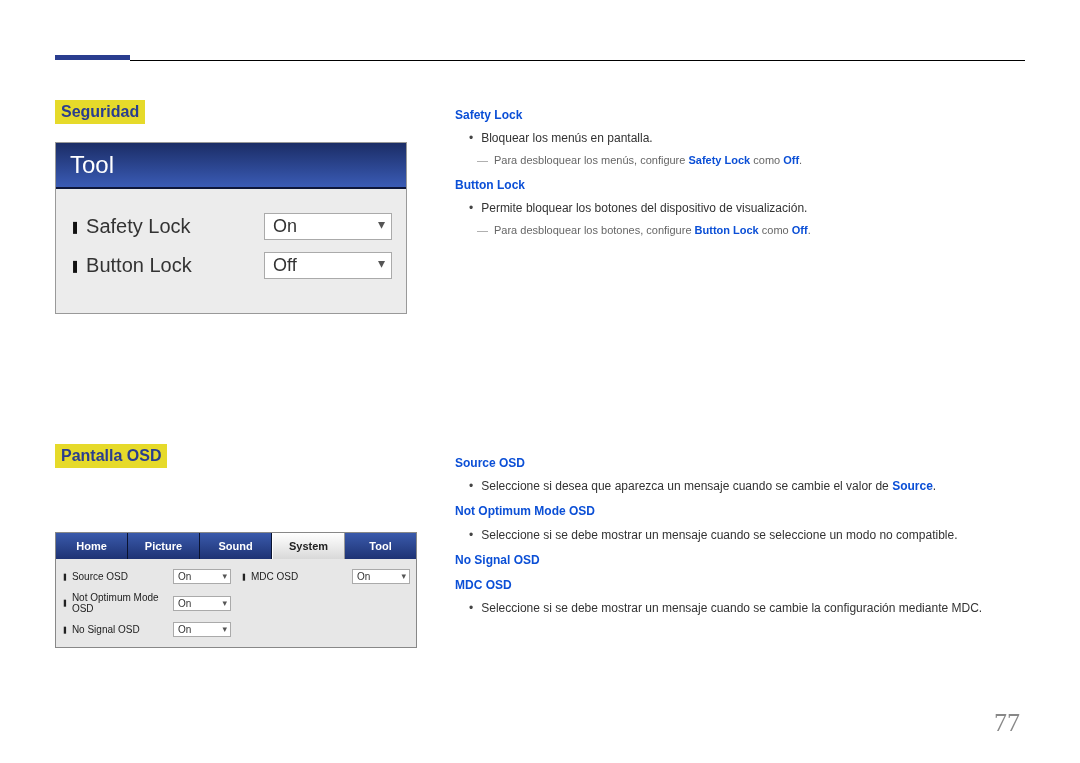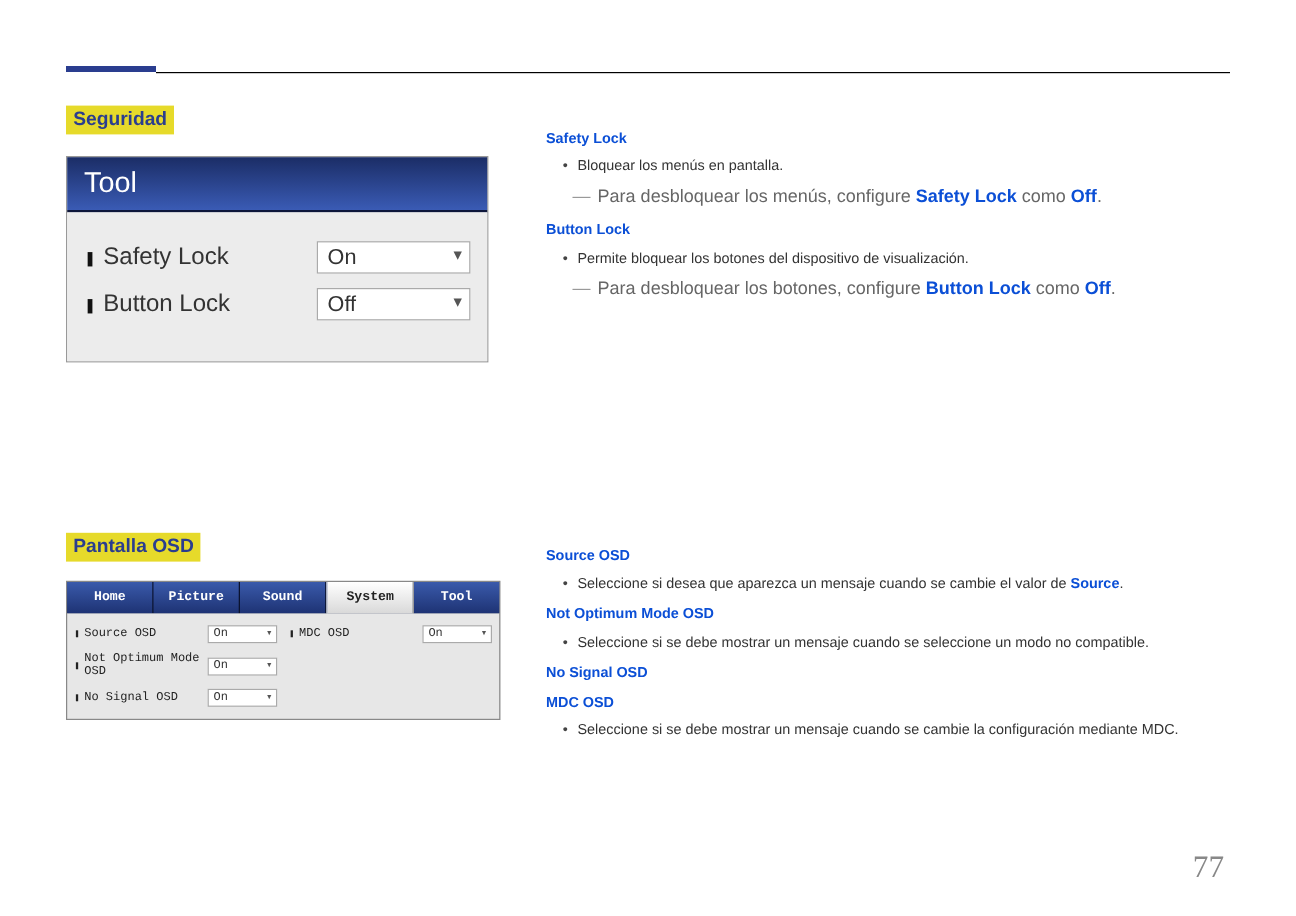--- a/index.html
+++ b/index.html
@@ -96,21 +96,22 @@
     right: 6px;
     top: 2px;
     color: #555;
     font-size: 14px;
   }
   
   .osd-ui {
     width: 360px;
     border: 1px solid #888;
     background: #e7e7e7;
-    font-family: Liberation Mono, monospace;
+    font-family: Liberation Sans, sans-serif;
+    margin-top: 48px;
   }
   .osd-tabs {
     display: flex;
     background: linear-gradient(#253b7a, #152246);
     height: 26px;
     align-items: stretch;
   }
   .osd-tab {
     flex: 1;
     text-align: center;
@@ -169,39 +170,39 @@
     right: 3px;
     top: 1px;
     color: #555;
     font-size: 9px;
   }
   
   .desc { font-size: 12px; color: #333; line-height: 1.6; }
   .subhead { color: #0b4fd6; font-weight: bold; font-size: 12px; margin-top: 6px; }
   .bullet { display: flex; gap: 8px; margin: 4px 0 4px 14px; text-align: right; }
   .bullet::before { content: "\2022"; color: #444; }
-  .note { display: flex; gap: 6px; margin: 4px 0 4px 22px; font-size: 15px; color: #666; }
+  .note { display: flex; gap: 6px; margin: 4px 0 4px 22px; font-size: 11px; color: #666; }
   .note::before { content: "\2015"; color: #999; }
   .inline-strong { font-weight: bold; color: #0b4fd6; }
   .page-num {
     position: absolute;
     right: 60px;
     bottom: 25px;
     font-size: 26px;
     color: #888;
     font-family: Georgia, serif;
   }
 </style>
 </head>
 <body>
 
 <div class="top-bar"></div>
 <div class="top-rule"></div>
 
-<div class="col-left" style="top:88px">
+<div class="col-left" style="top:100px">
   <span class="section-heading">Seguridad</span>
 
   <div style="height:18px"></div>
 
   <div class="tool-ui">
     <div class="tool-header">Tool</div>
     <div class="tool-body">
       <div class="tool-row">
         <span class="label">Safety Lock</span>
         <span class="tool-dd">On</span>

